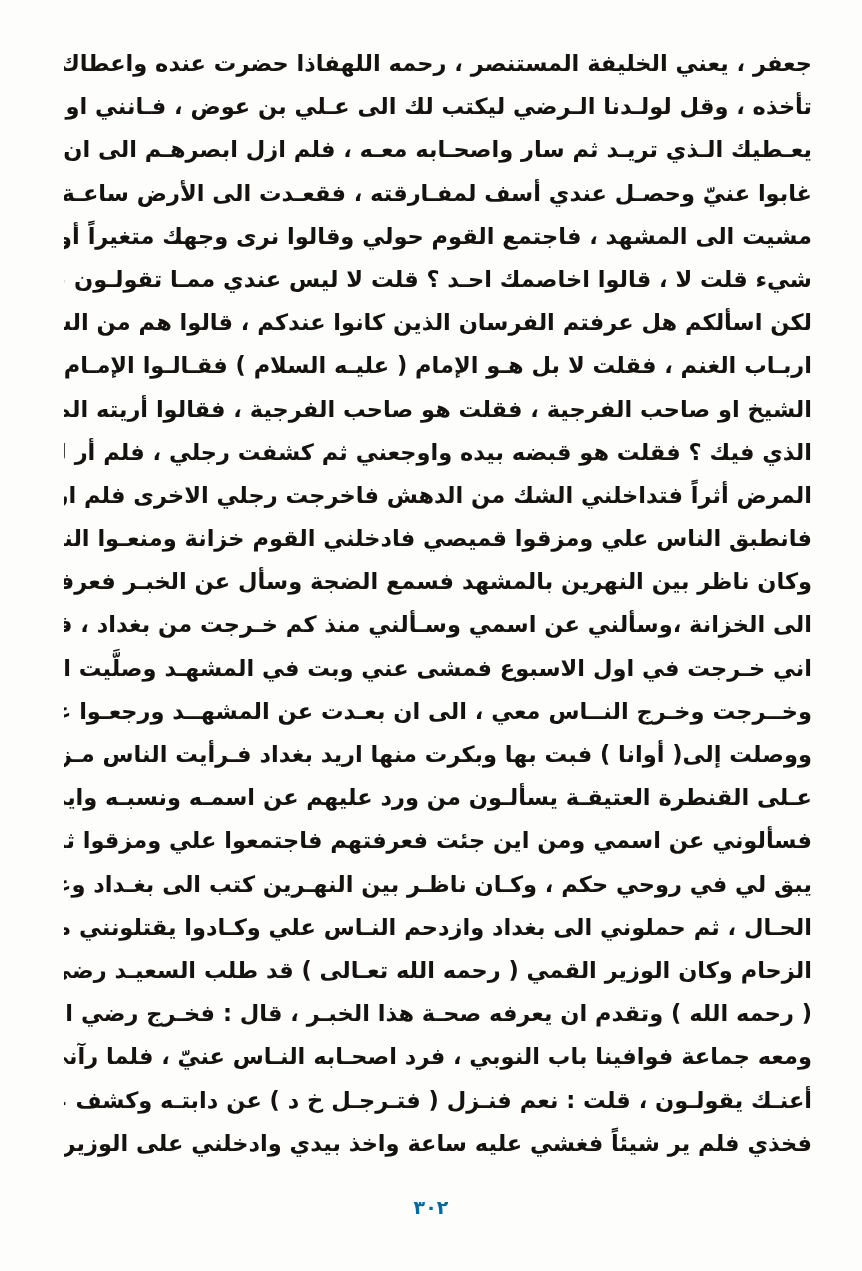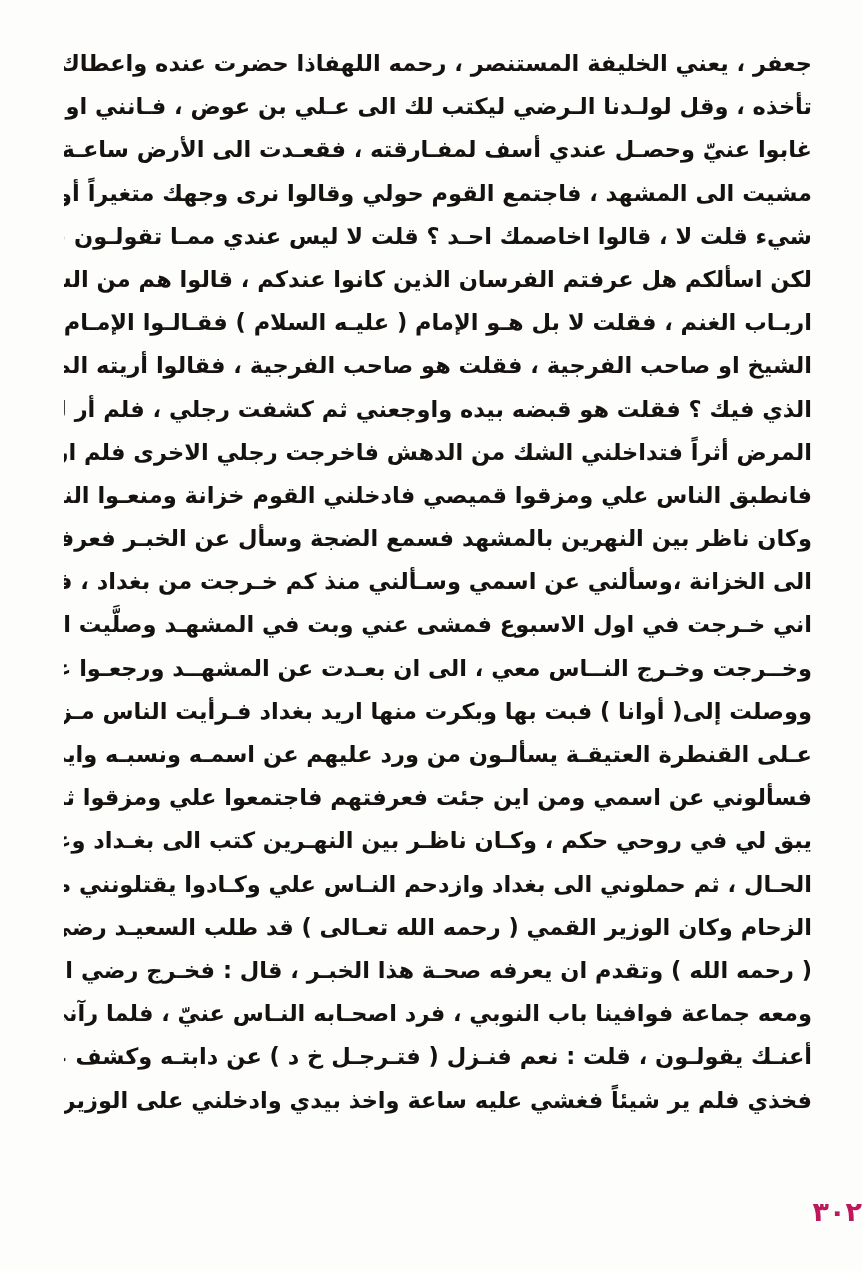--- a/index.html
+++ b/index.html
@@ -44,34 +44,36 @@
   .text-line::after {
     content: "";
     display: inline-block;
     width: 0;
   }
   .page-number {
     position: absolute;
     top: 1196px;
     left: 0;
     width: 100%;
-    font-size: 27px;
+    text-align: center;
+    font-size: 19px;
     font-weight: 700;
-    color: #be185d;
+    color: #0369a1;
     letter-spacing: 4px;
     direction: rtl;
   }
 </style>
 </head>
 <body>
 
 <div class="book-page">
   <div class="text-block">
     <div class="text-line">جعفر ، يعني الخليفة المستنصر ، رحمه اللهفاذا حضرت عنده واعطاك شيئاً فلا</div>
     <div class="text-line">تأخذه ، وقل لولـدنا الـرضي ليكتب لك الى عـلي بن عوض ، فـانني اوصيه</div>
+    <div class="text-line">يعـطيك الـذي تريـد ثم سار واصحـابه معـه ، فلم ازل ابصرهـم الى ان</div>
     <div class="text-line">غابوا عنيّ وحصـل عندي أسف لمفـارقته ، فقعـدت الى الأرض ساعـة ، ثم</div>
     <div class="text-line">مشيت الى المشهد ، فاجتمع القوم حولي وقالوا نرى وجهك متغيراً أوجعك</div>
     <div class="text-line">شيء قلت لا ، قالوا اخاصمك احـد ؟ قلت لا ليس عندي ممـا تقولـون خبر</div>
     <div class="text-line">لكن اسألكم هل عرفتم الفرسان الذين كانوا عندكم ، قالوا هم من الشرفـاء</div>
     <div class="text-line">اربـاب الغنم ، فقلت لا بل هـو الإمام ( عليـه السلام ) فقـالـوا الإمـام هـو</div>
     <div class="text-line">الشيخ او صاحب الفرجية ، فقلت هو صاحب الفرجية ، فقالوا أريته المرض</div>
     <div class="text-line">الذي فيك ؟ فقلت هو قبضه بيده واوجعني ثم كشفت رجلي ، فلم أر لـذلك</div>
     <div class="text-line">المرض أثراً فتداخلني الشك من الدهش فاخرجت رجلي الاخرى فلم ار شيئاً</div>
     <div class="text-line">فانطبق الناس علي ومزقوا قميصي فادخلني القوم خزانة ومنعـوا الناس عني ،</div>
     <div class="text-line">وكان ناظر بين النهرين بالمشهد فسمع الضجة وسأل عن الخبـر فعرفـوه فجاء</div>

